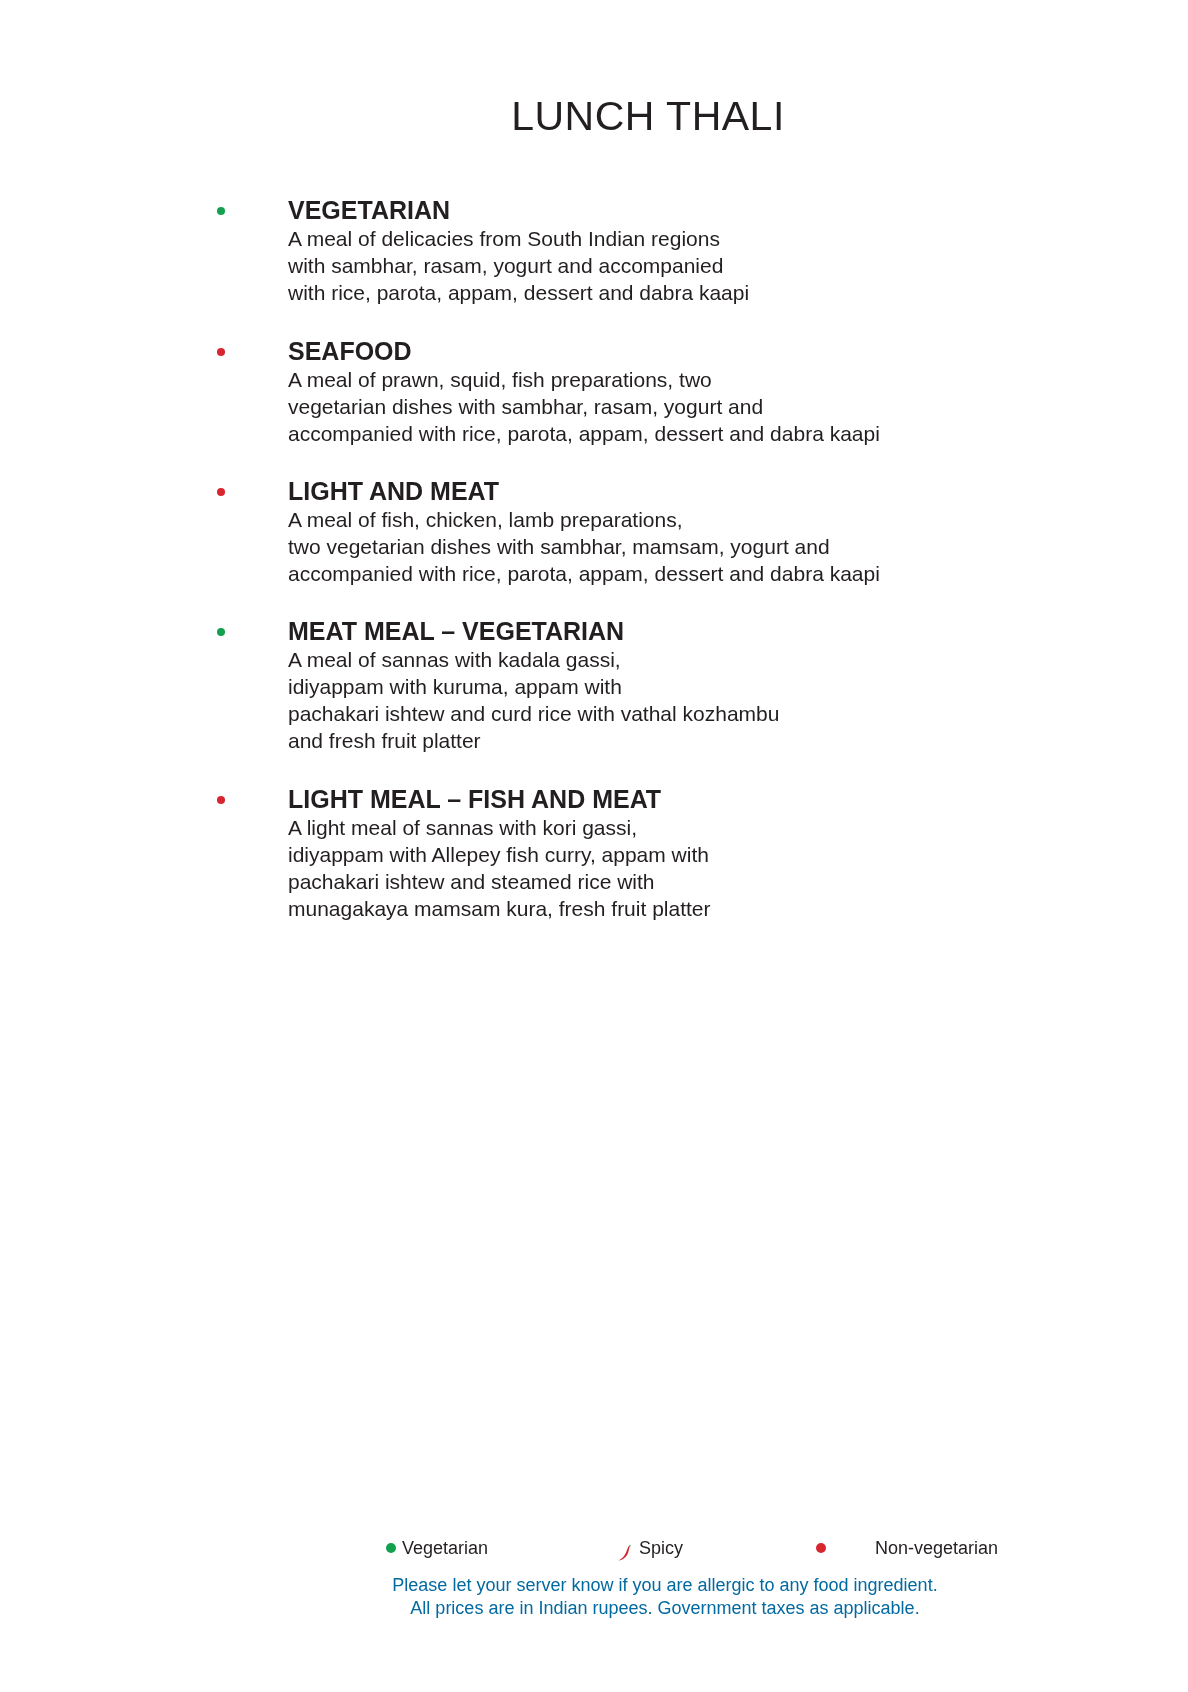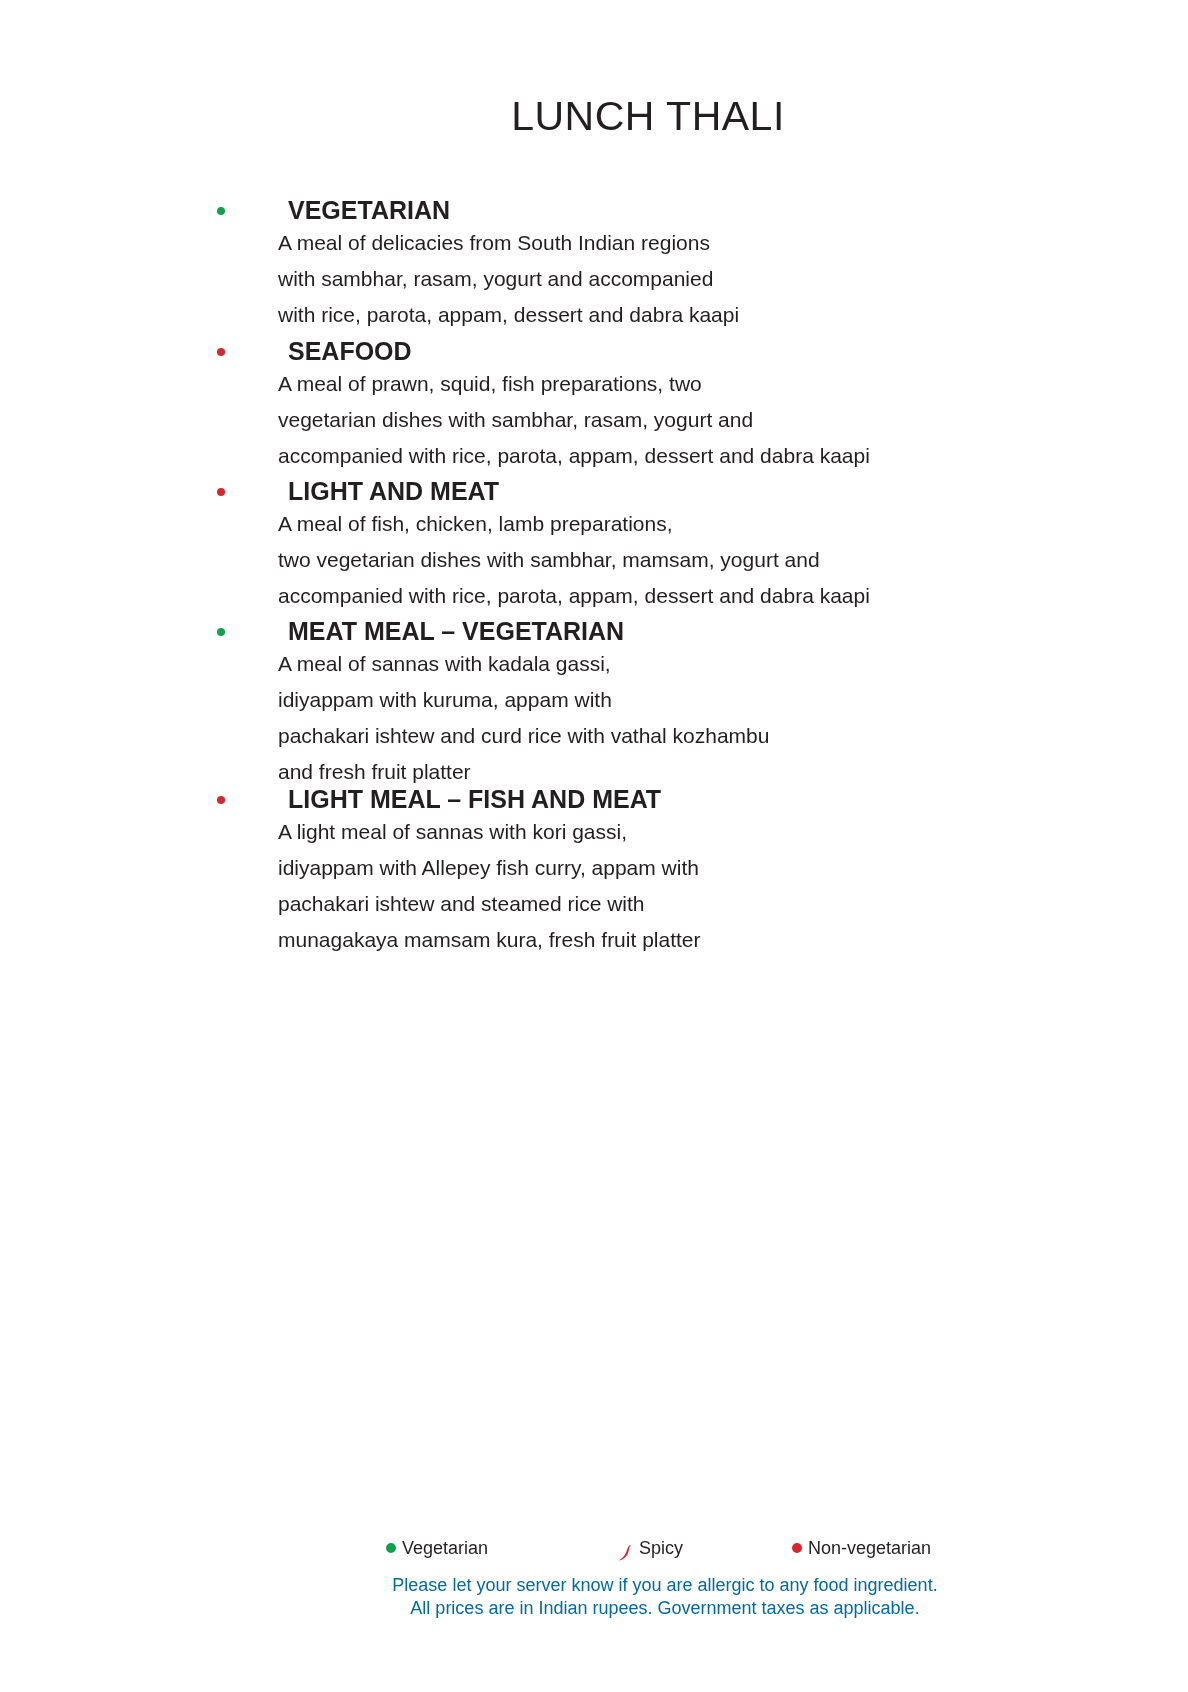--- a/index.html
+++ b/index.html
@@ -52,25 +52,25 @@
     left: 288px;
     top: 0;
     font-size: 25px;
     font-weight: 700;
     line-height: 30px;
     white-space: nowrap;
     color: #231f20;
   }
   .item-desc {
     position: absolute;
-    left: 278px;
+    left: 288px;
     top: 30px;
     font-size: 21px;
     font-weight: 400;
-    line-height: 36px;
+    line-height: 27px;
     color: #231f20;
     white-space: pre-line;
   }
   .legend {
     position: absolute;
     top: 1534px;
     left: 380px;
     width: 570px;
     height: 28px;
     font-size: 18px;
@@ -164,21 +164,21 @@
     <span class="legend-dot" style="background:#13a04f;"></span>
     <span>Vegetarian</span>
   </div>
   <div class="legend-item" style="left:237px;align-items:flex-end;">
     <svg class="chili-icon" viewBox="0 0 16 18">
       <path d="M13 2 C12 4 12 6 11 9 C9.5 13 6 16 1.5 16.5 C5 15 7.5 12 9 8.5 C10 6 10.5 4 11.5 2.5 Z" fill="#d7262e"></path>
       <path d="M11.5 2.5 C12 1.5 13 1 14 1.3 L13 2.5 Z" fill="#13a04f"></path>
     </svg>
     <span>Spicy</span>
   </div>
-  <div class="legend-item" style="left:412px;">
+  <div class="legend-item" style="left:436px;gap:43px;">
     <span class="legend-dot" style="background:#d7262e;"></span>
     <span>Non-vegetarian</span>
   </div>
 </div>
 
 <div class="footer-note">
   <div>Please let your server know if you are allergic to any food ingredient.</div>
   <div>All prices are in Indian rupees. Government taxes as applicable.</div>
 </div>
 

